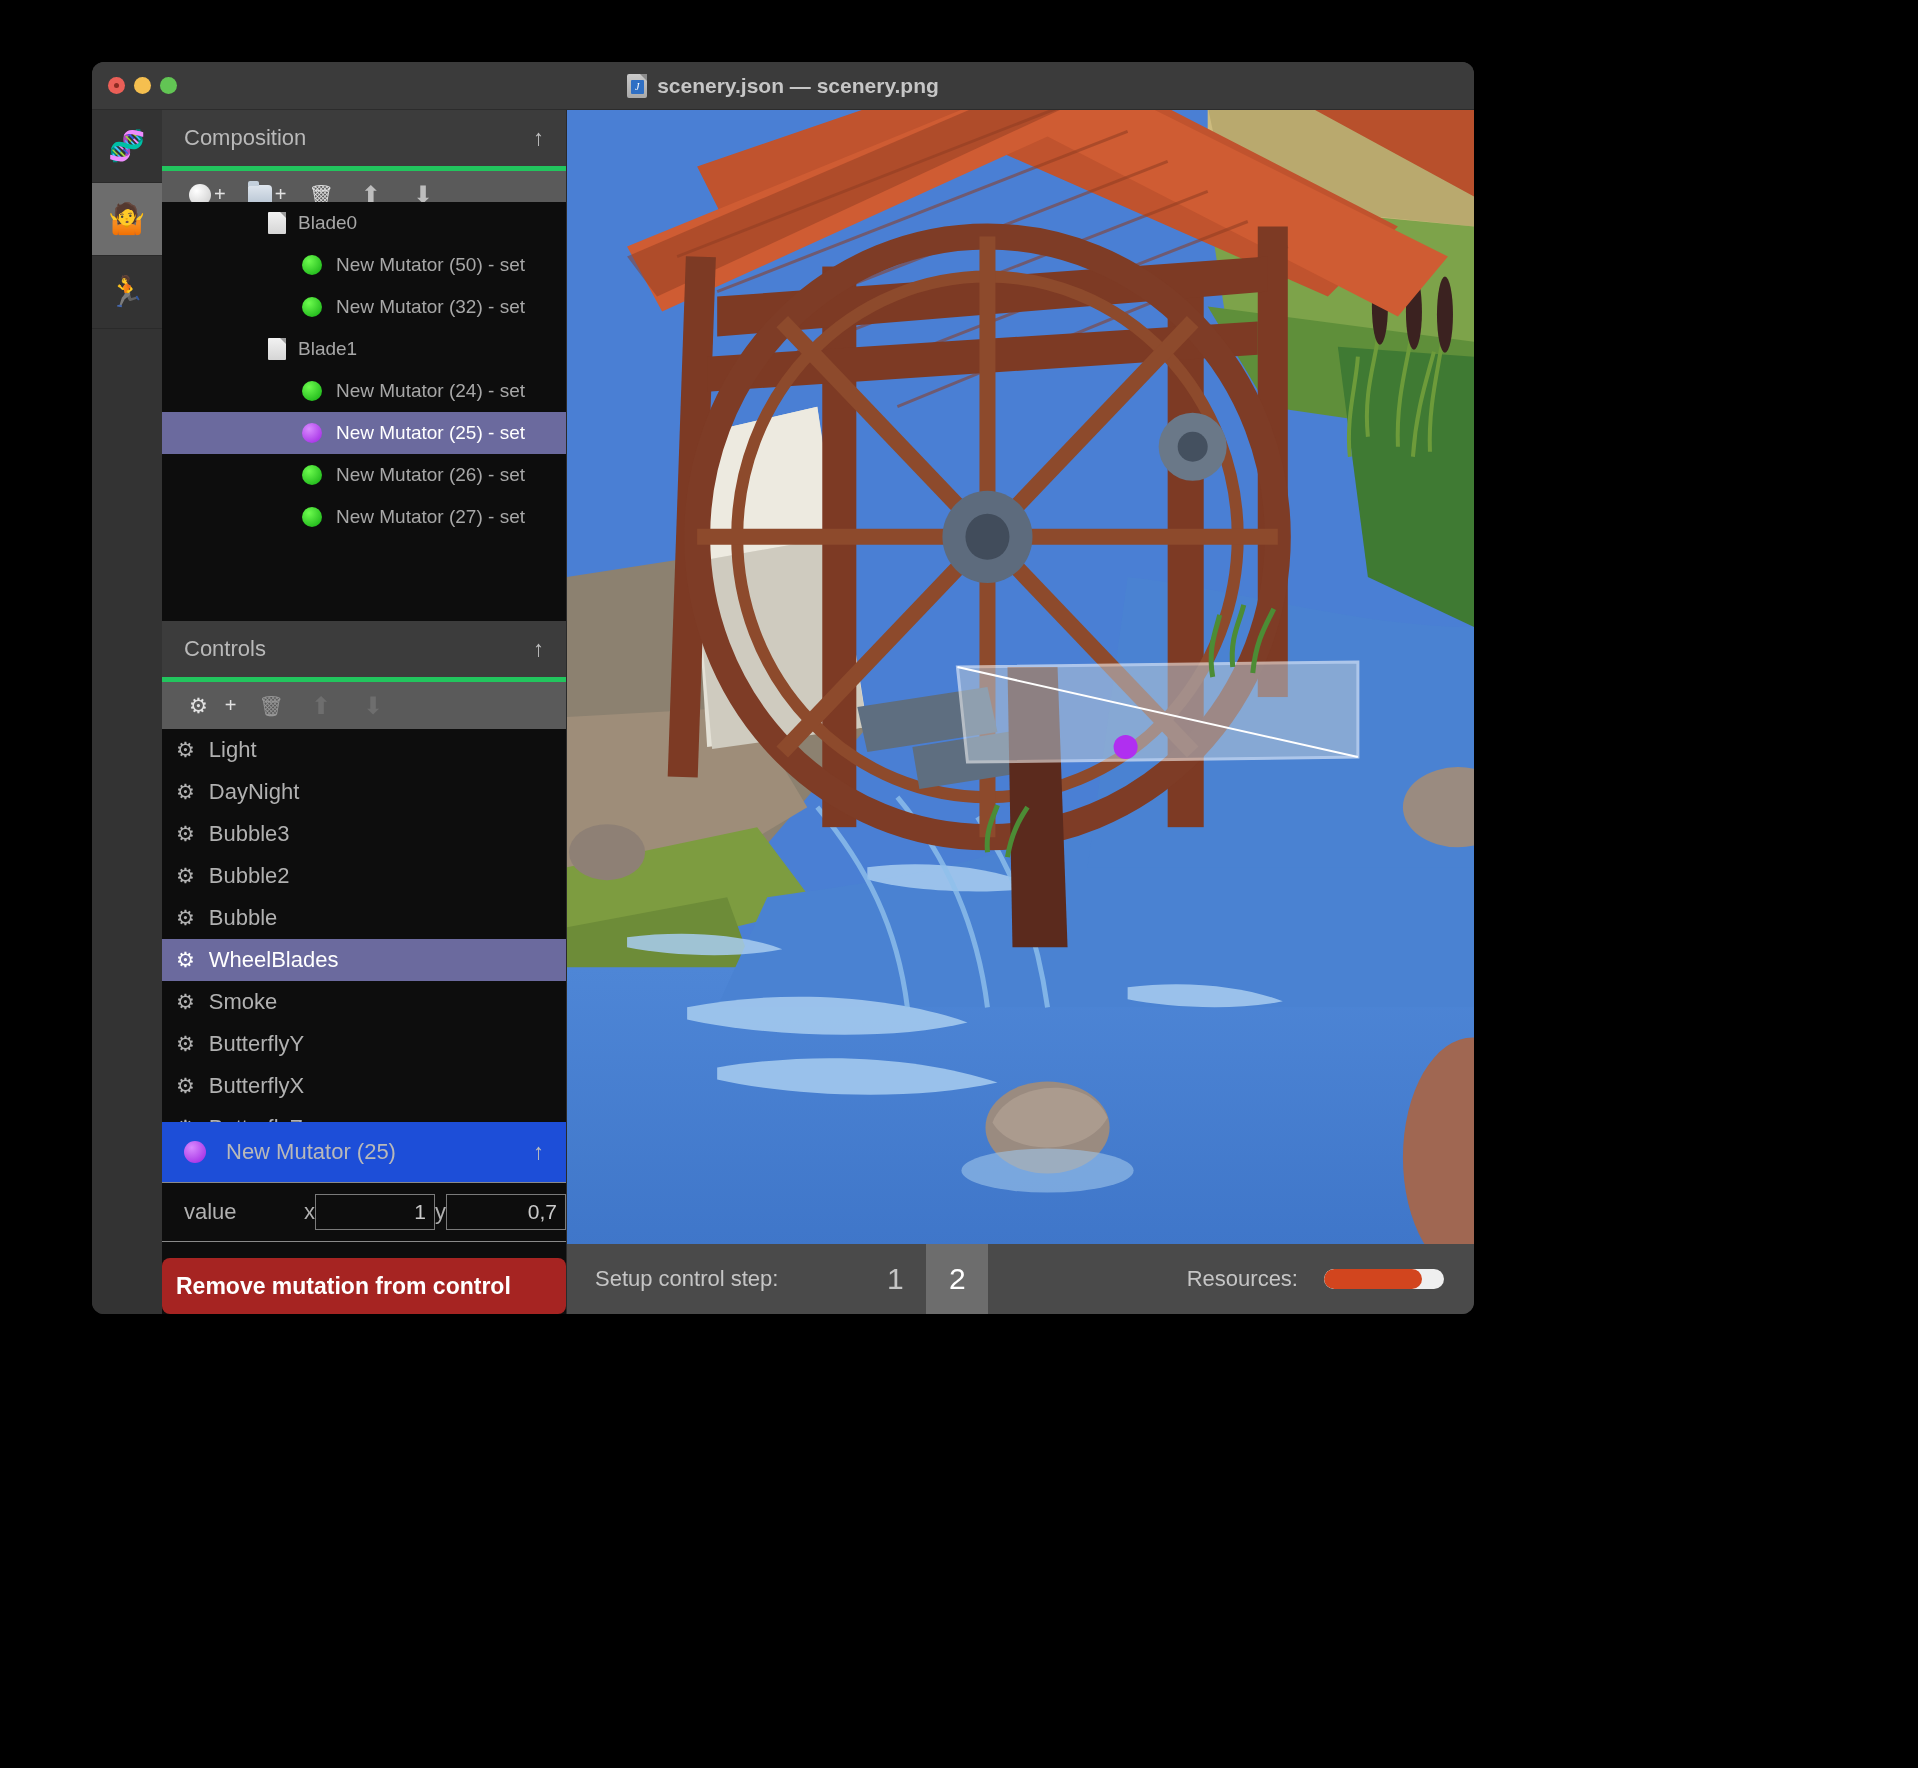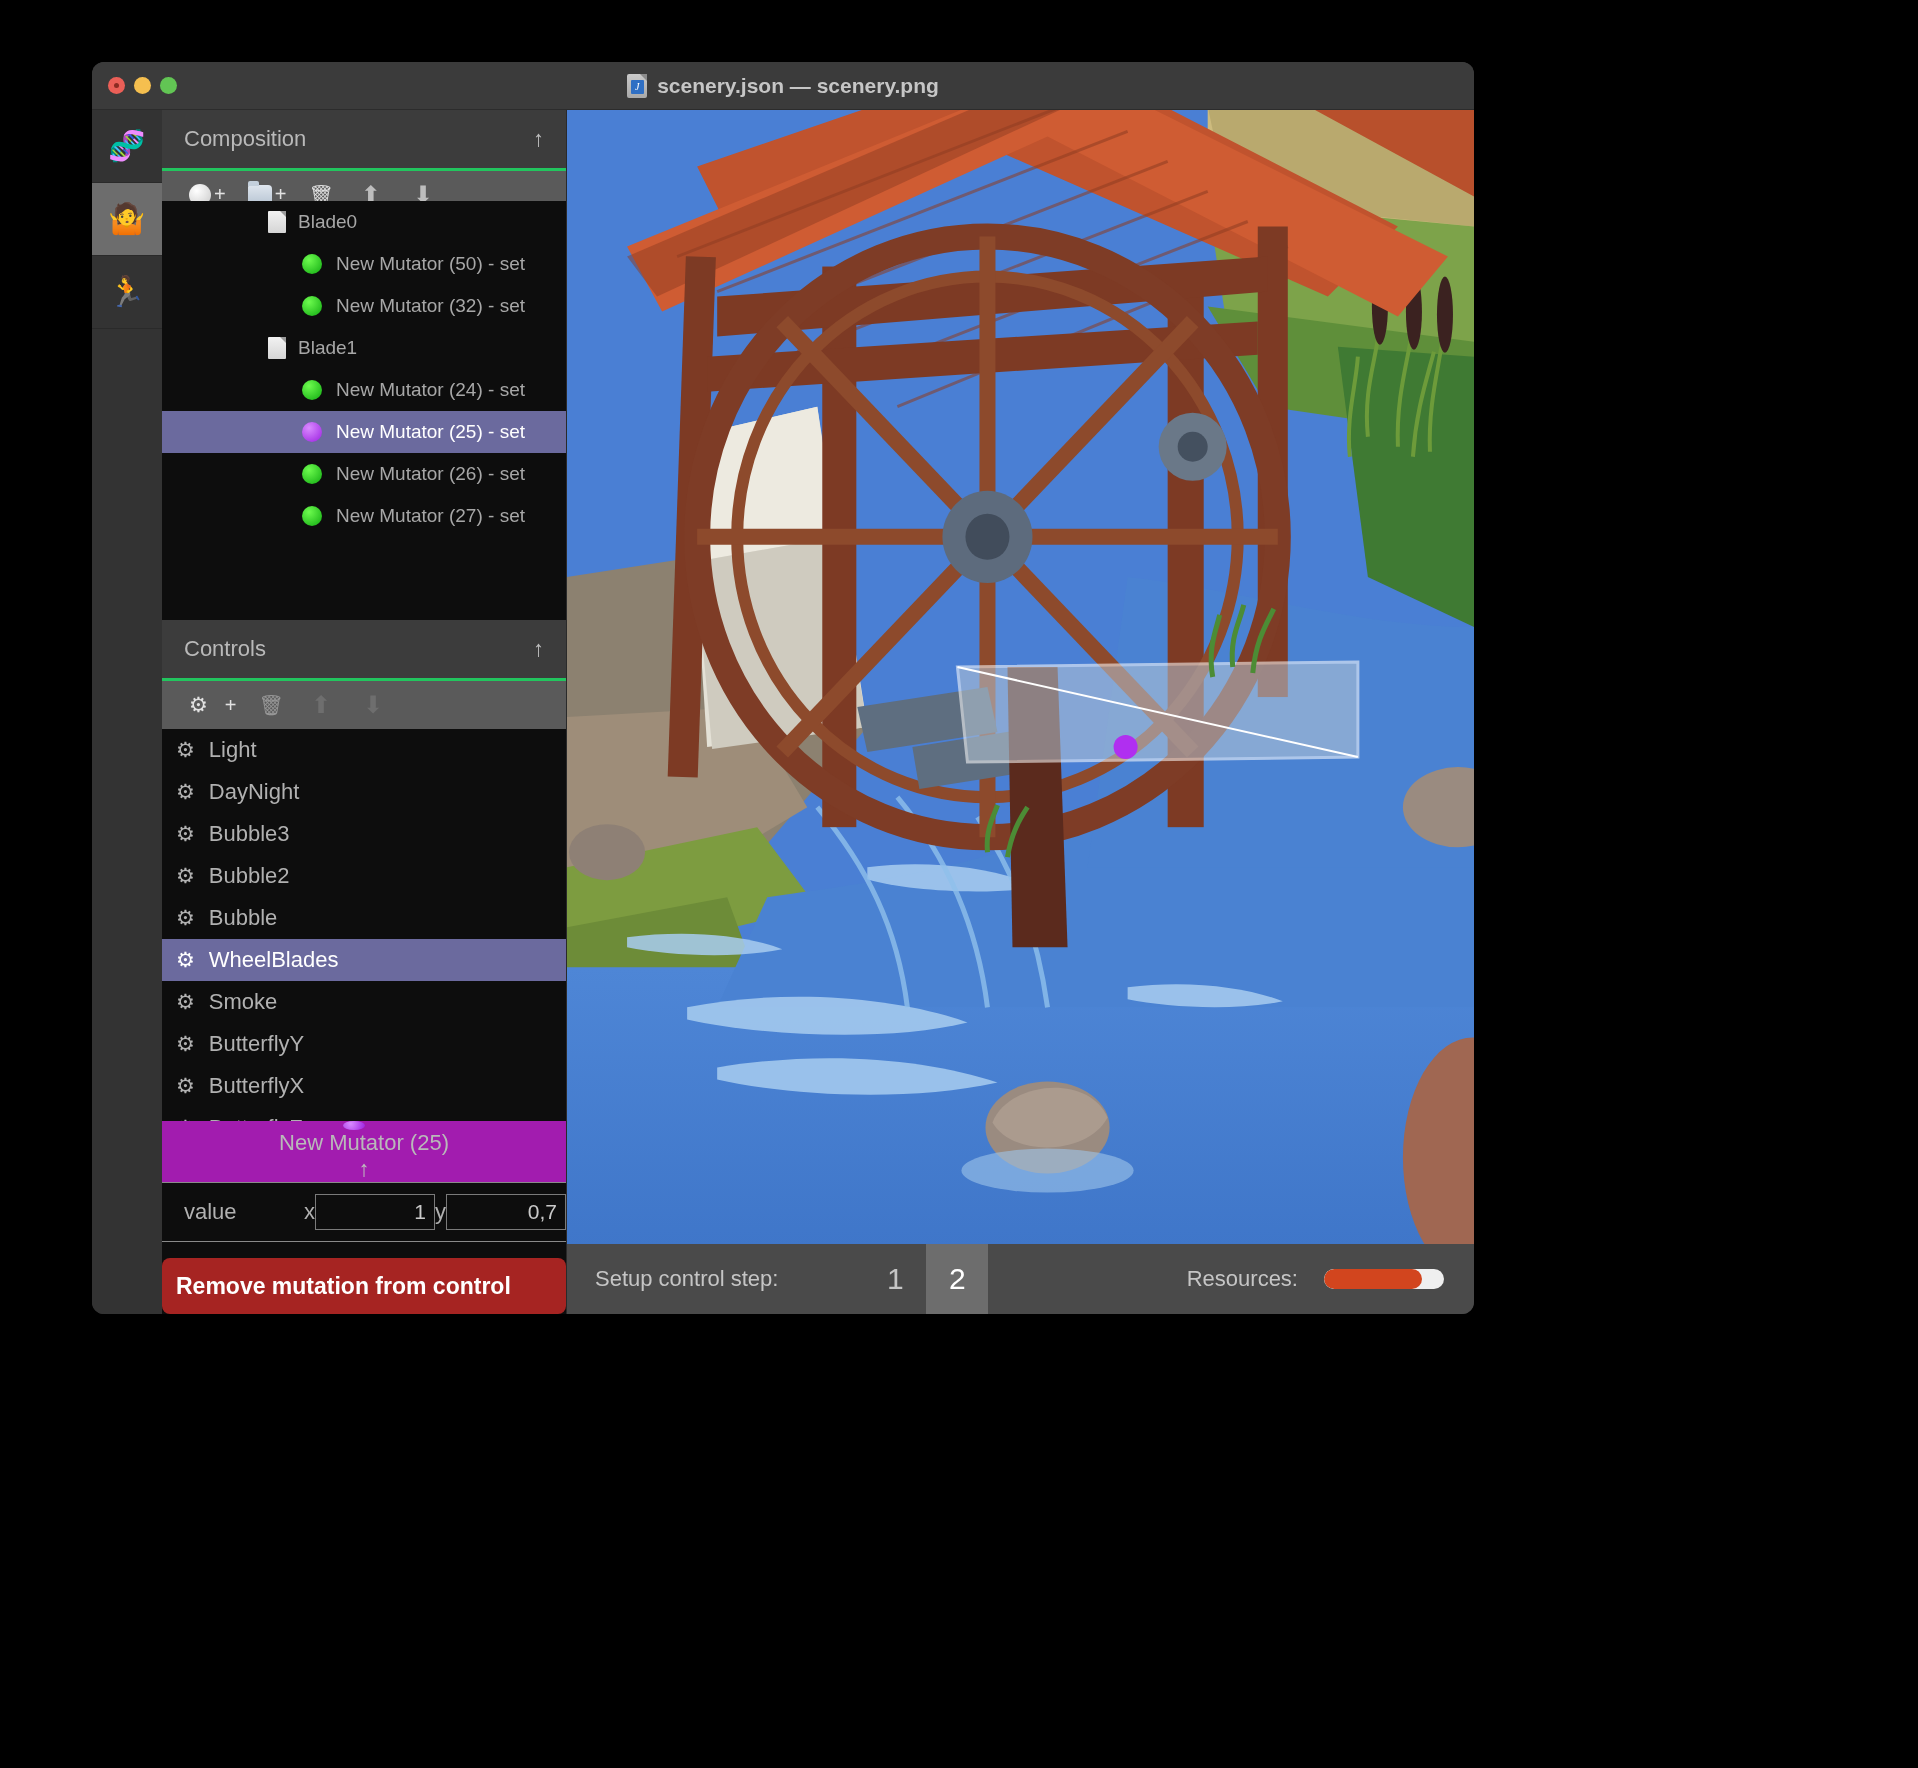--- a/index.html
+++ b/index.html
@@ -79,21 +79,21 @@
   .leftpanel {
     width: 405px; flex: 0 0 405px;
     background: #0f0f0f;
     display: flex; flex-direction: column;
     border-right: 1px solid #2a2a2a;
   }
   .section-head {
     height: 62px; background: #3c3c3c;
     display:flex; align-items:center;
     padding: 0 22px;
-    border-bottom: 3px solid #22c55e;
+    border-bottom: 5px solid #22c55e;
   }
   .section-head .label { color:#b9b9b9; font-size: 22px; flex:1; }
   .section-head .collapse { color:#bdbdbd; font-size: 22px; }
   .toolbar {
     height: 48px; background: #5a5a5a;
     display:flex; align-items:center; gap: 4px;
     padding-left: 18px;
   }
   .tbtn { display:flex; align-items:center; gap:3px; padding: 0 9px; font-size: 20px; color:#e2e2e2; }
   .circle-ico { width:22px; height:22px; border-radius:50%; background: radial-gradient(circle at 35% 30%, #fff, #c8c8c8); display:inline-block; }
@@ -119,22 +119,22 @@
   .trow .fileico::before { content:""; position:absolute; top:0; right:0; border-left:6px solid transparent; border-top:6px solid #9b9b9b; }
   .indent-1 { padding-left: 106px; }
   .indent-2 { padding-left: 140px; }
   
   .clist { background:#0d0d0d; overflow:hidden; }
   .crow { height: 42px; display:flex; align-items:center; padding-left: 14px; color:#b1b1b1; font-size:22px; }
   .crow.sel { background:#6b6a9e; color:#fff; }
   .gear { font-size: 21px; margin-right: 14px; }
   
   .mut-head {
-    height: 62px; background:#a21caf; display:flex; align-items:center;
-    padding: 0 22px; border-bottom:1px solid #8a8a8a;flex-direction:column;
+    height: 62px; background:#1d4ed8; display:flex; align-items:center;
+    padding: 0 22px; border-bottom:1px solid #8a8a8a;
   }
   .mut-head .dot { width:22px; height:22px; border-radius:50%; margin-right: 20px;
     background: radial-gradient(circle at 35% 30%, #d98bff, #9b1fe0); }
   .mut-head .label { flex:1; color:#b9b9b9; font-size: 22px; }
   .mut-head .collapse { color:#bdbdbd; font-size:22px; }
   .value-row {
     height: 60px; background:#0d0d0d; display:flex; align-items:center;
     padding: 0 0 0 22px; border-bottom: 1px solid #8a8a8a;
   }
   .value-row .vlabel { color:#b1b1b1; font-size:22px; width: 120px; }

